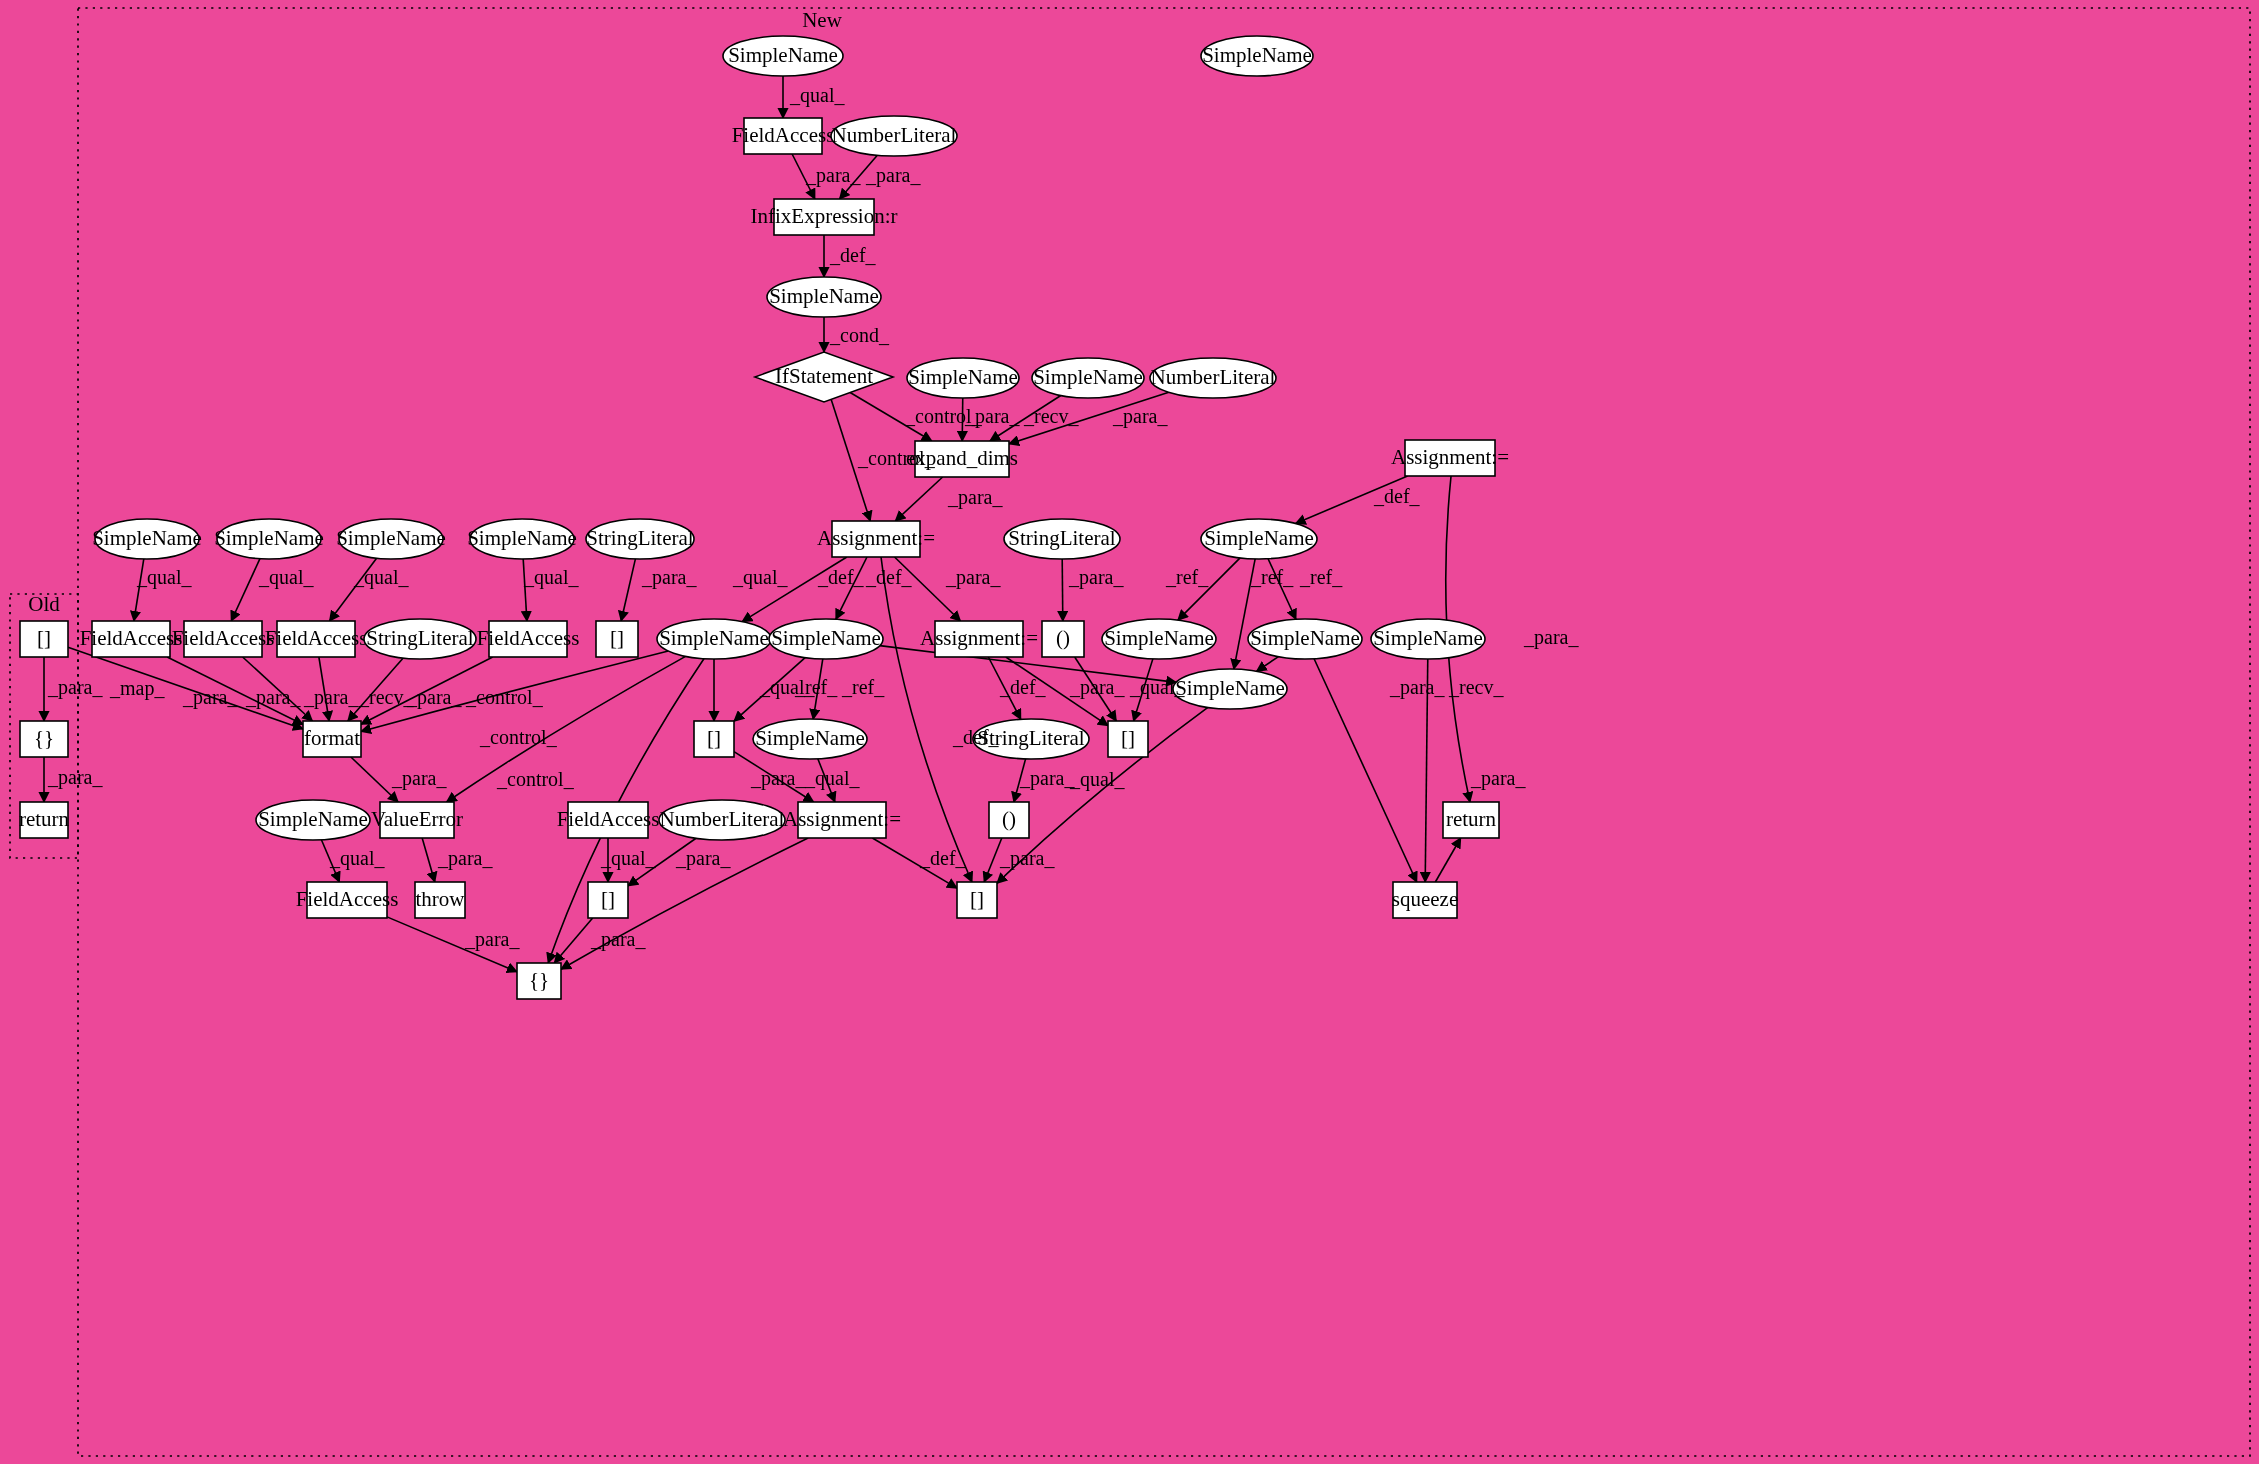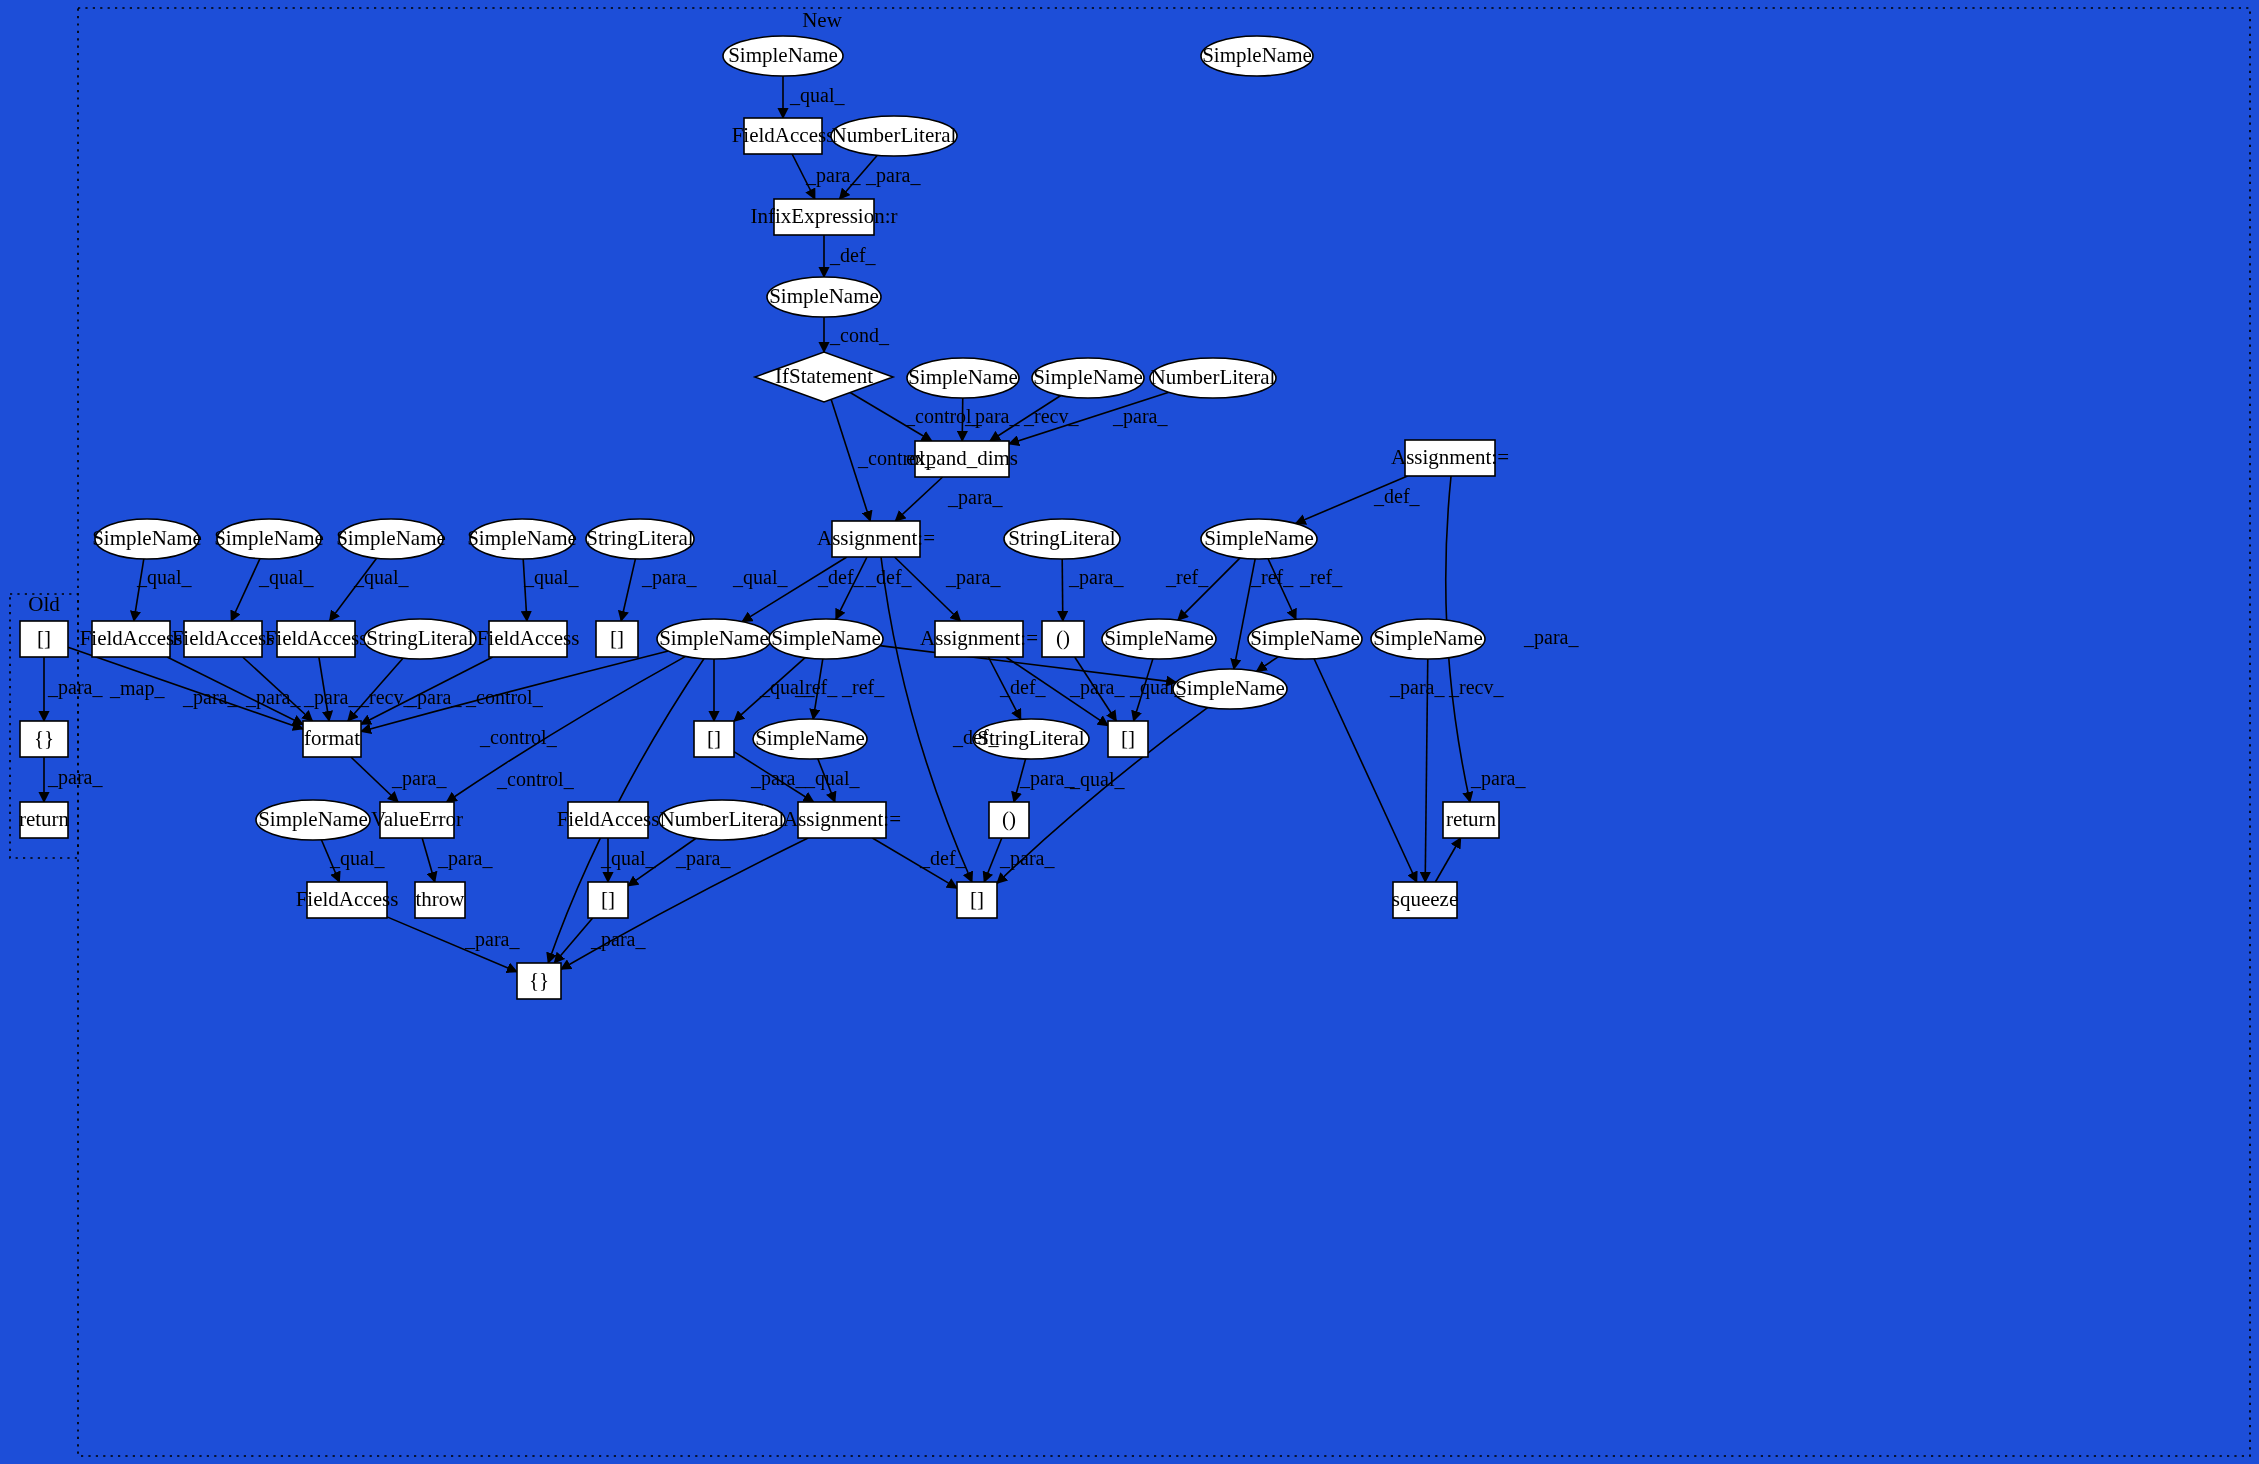--- a/index.html
+++ b/index.html
@@ -1,16 +1,16 @@
 <!DOCTYPE html>
 <html><head>
 <meta charset="utf-8">
 <style>
   html,body{margin:0;padding:0;background:#ffffff;}
-  #canvas{position:relative;width:2259px;height:1464px;background:#1d4ed8;
+  #canvas{position:relative;width:2259px;height:1464px;background:#ec4899;
           font-family:"Liberation Serif","DejaVu Serif",serif;}
   svg{position:absolute;left:0;top:0;width:2259px;height:1464px;}
   .nd-text{font-family:"Liberation Serif","DejaVu Serif",serif;font-size:21px;fill:#000;
            text-anchor:middle;dominant-baseline:middle;}
   .ed-text{font-family:"Liberation Serif","DejaVu Serif",serif;font-size:20px;fill:#000;
            text-anchor:start;dominant-baseline:middle;}
   .cl-text{font-family:"Liberation Serif","DejaVu Serif",serif;font-size:21px;fill:#000;
            text-anchor:middle;dominant-baseline:middle;}
   .shape{fill:#ffffff;stroke:#000000;stroke-width:1.6;}
   .edge{fill:none;stroke:#000000;stroke-width:1.6;}

